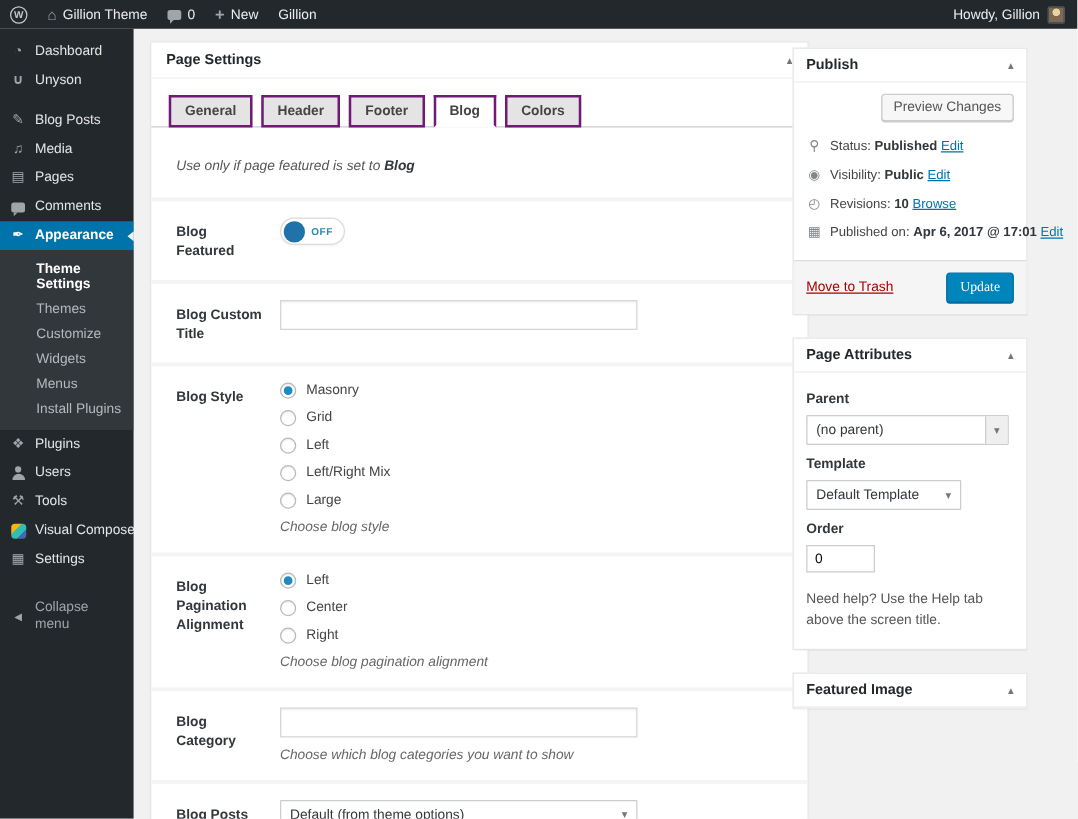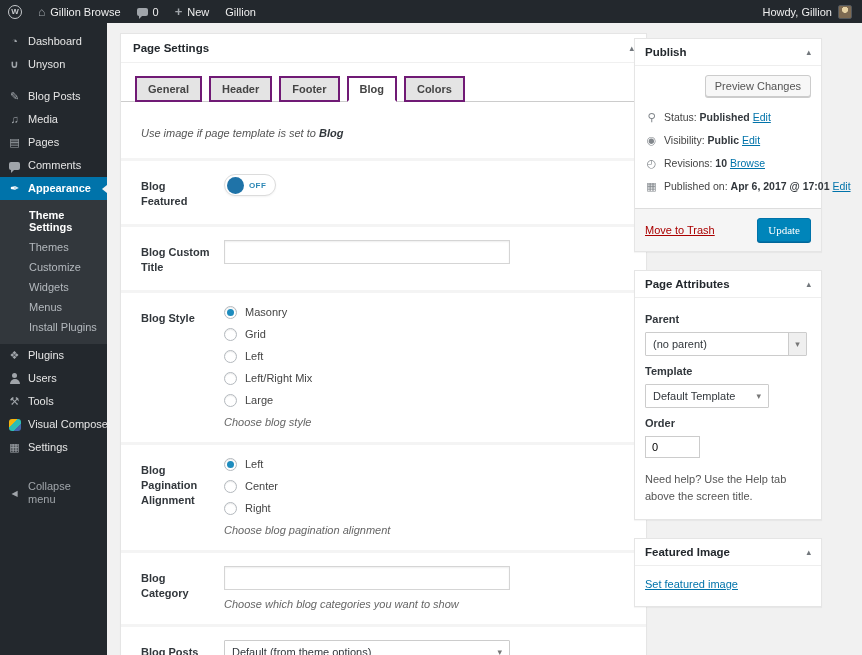--- a/index.html
+++ b/index.html
@@ -169,21 +169,21 @@
 </style>
 </head>
 <body>
 
 <div class="adminbar">
   <div class="ab-item">
     <span class="wplogo">W</span>
   </div>
   <div class="ab-item">
     <span class="ab-icon">⌂</span>
-    <span>Gillion Browse</span>
+    <span>Gillion Theme</span>
   </div>
   <div class="ab-item">
     <span class="bubble"></span>
     <span>0</span>
   </div>
   <div class="ab-item">
     <span class="plus">+</span>
     <span>New</span>
   </div>
   <div class="ab-item">
@@ -275,21 +275,21 @@
     </div>
     <div class="tabs">
       <span class="tab">General</span>
       <span class="tab">Header</span>
       <span class="tab">Footer</span>
       <span class="tab active">Blog</span>
       <span class="tab">Colors</span>
     </div>
 
     <div class="note-row">
-      <em><span>Use image if page template is set to</span> <b>Blog</b></em>
+      <em><span>Use only if page featured is set to</span> <b>Blog</b></em>
     </div>
 
     <div class="opt-row">
       <div class="opt-label">Blog Featured</div>
       <div class="opt-control">
         <div class="toggle">
           <span class="knob"></span>
           <span class="toggle-state">OFF</span>
         </div>
       </div>
@@ -438,19 +438,16 @@
         <input class="order-input" type="text" value="0" style="">
         <div class="pa-help">Need help? Use the Help tab above the screen title.</div>
       </div>
     </div>
 
     <div class="postbox">
       <div class="postbox-header">
         <span>Featured Image</span>
         <span class="caret">▴</span>
       </div>
-      <div class="fi-body">
-        <a class="blue-link">Set featured image</a>
-      </div>
     </div>
 
   </div>
 </div>
 
 </body></html>

